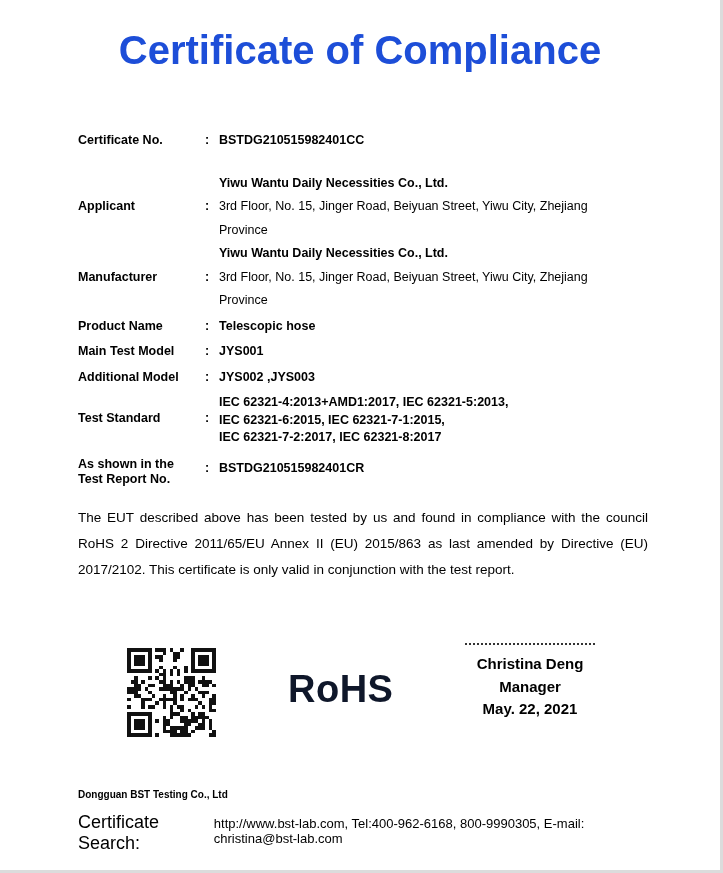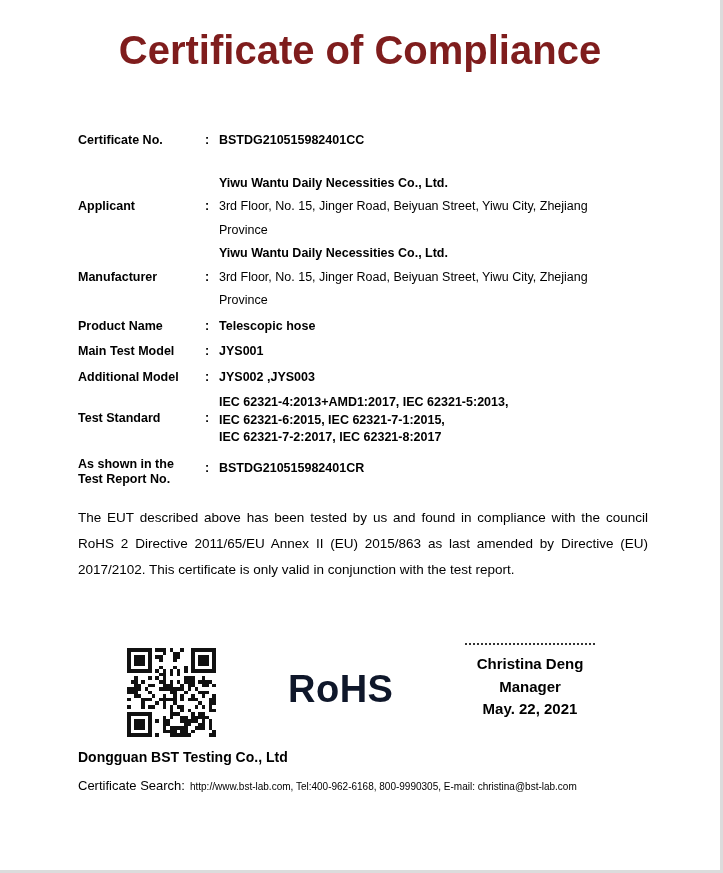--- a/index.html
+++ b/index.html
@@ -10,21 +10,21 @@
     box-sizing:border-box;
     border-right:3px solid #dcdcdc;
     border-bottom:3px solid #dcdcdc;
     font-family:"Liberation Sans", sans-serif;
     color:#000000;
     overflow:hidden;
   }
   .title {
     position:absolute; top:28px; left:0; width:100%;
     margin:0; text-align:center;
-    font-size:40px; font-weight:bold; color:#7f1d1d;
+    font-size:40px; font-weight:bold; color:#1d4ed8;
     letter-spacing:0px;
   }
   .fields {
     position:absolute; left:78px; top:129px; width:569px;
     font-size:12.5px; line-height:23.5px;
   }
   .row { display:flex; align-items:center; }
   .row .lbl { width:127px; flex-shrink:0; font-weight:bold; }
   .row .colon { width:14px; flex-shrink:0; font-weight:bold; }
   .row .val { flex:1; }
@@ -51,25 +51,25 @@
   .signature {
     position:absolute; left:449px; top:643px; width:162px;
     text-align:center; font-weight:bold; font-size:15px;
     line-height:22.5px;
   }
   .sig-line {
     width:130px; height:0; margin:0 auto 8px auto;
     border-top:2px dotted #333333;
   }
   .footer { position:absolute; left:78px; top:749px; width:580px; }
-  .footer-company { font-size:14px; font-weight:bold; }
+  .footer-company { font-size:10px; font-weight:bold;margin-top:40px; }
   .footer-addr { font-size:11.5px; margin-top:14px; }
   .footer-search { margin-top:10px; display:flex; align-items:baseline; }
-  .footer-search-label { font-size:13px; margin-right:5px; }
-  .footer-search-value { font-size:10px;margin-top:6px; }
+  .footer-search-label { font-size:18px; margin-right:5px; }
+  .footer-search-value { font-size:13px;margin-top:6px; }
 </style>
 </head>
 <body>
 
 <div class="page">
 
   <h1 class="title">Certificate of Compliance</h1>
 
   <div class="fields">
 

